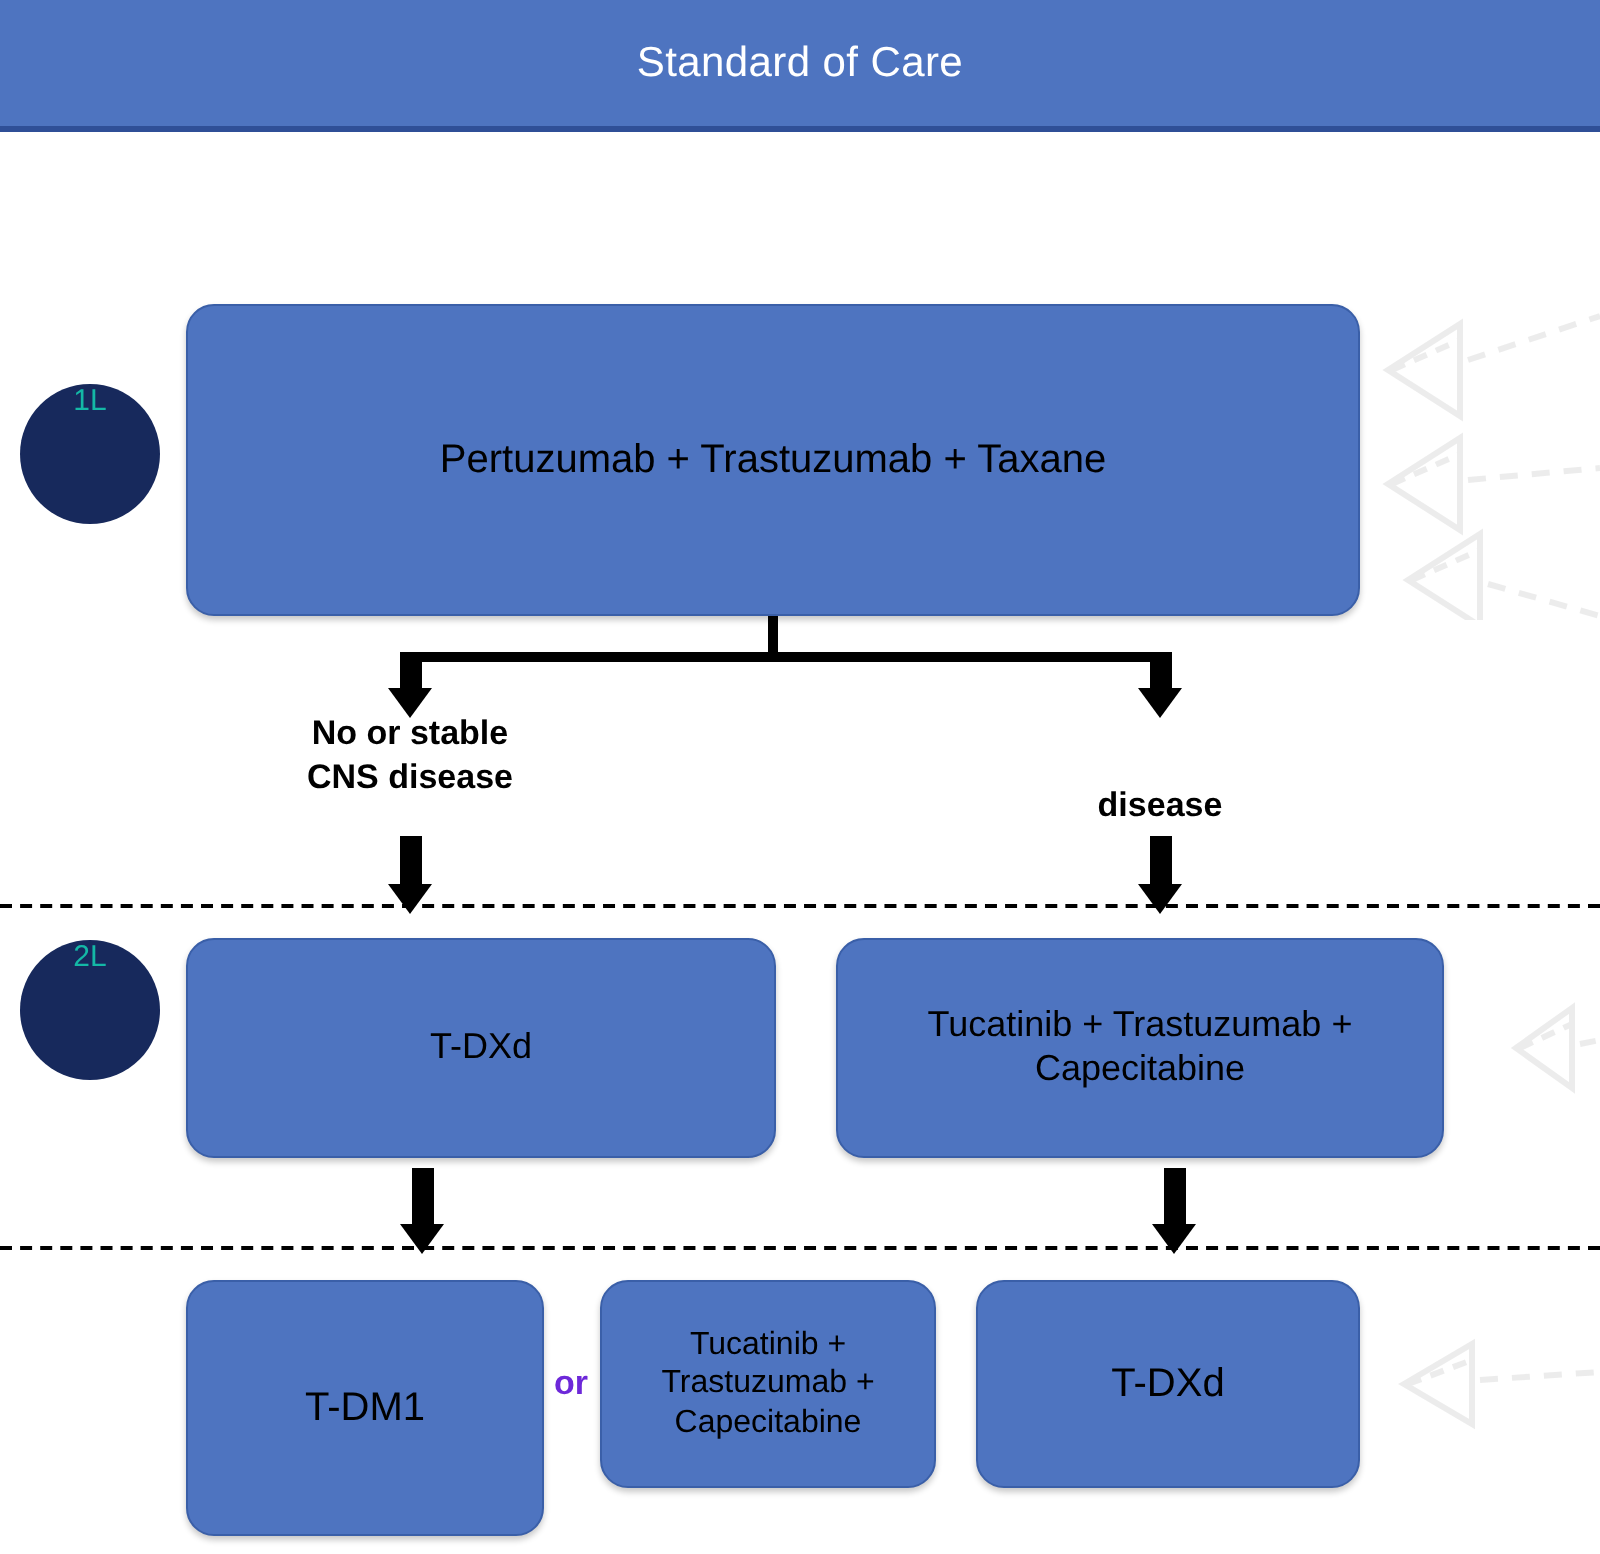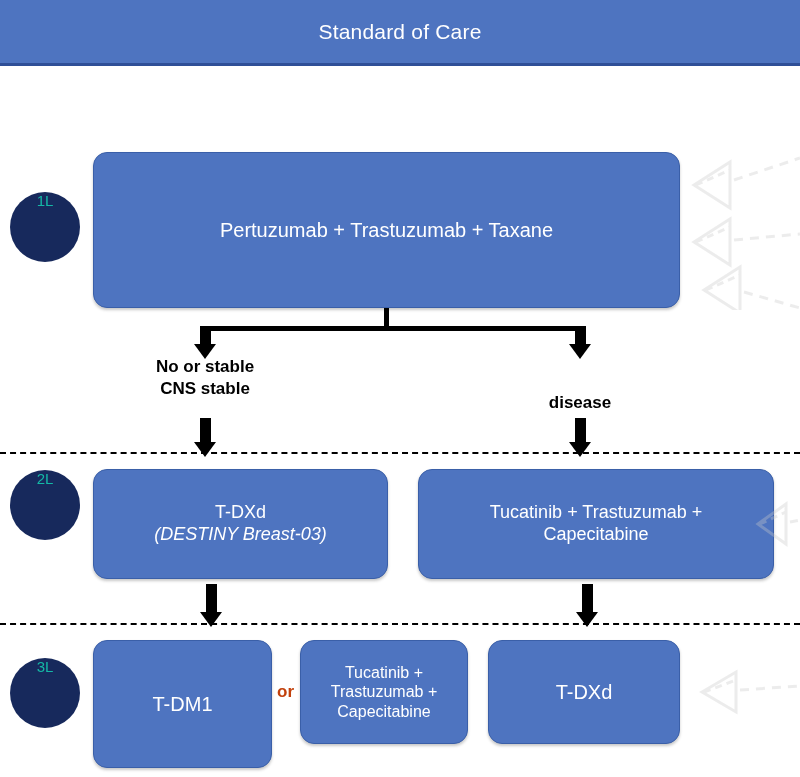--- a/index.html
+++ b/index.html
@@ -34,21 +34,21 @@
 
   
   .tbox{
     position:absolute;
     background:#4E74C0;
     border:1px solid #3A5FA8;
     border-radius:14px;
     box-shadow:0 2px 3px rgba(0,0,0,.22);
     display:flex;flex-direction:column;
     align-items:center;justify-content:center;
-    color:#ffffff;
+    color:#000000;
     text-align:center;
     box-sizing:border-box;
     padding:4px 8px;
   }
   .tbox .ln{display:block;line-height:1.22;white-space:nowrap;}
   .tbox .ital{font-style:italic;}
 
   .fs-lg .ln{font-size:20px;}
   .fs-md .ln{font-size:18px;}
   .fs-sm .ln{font-size:16px;white-space:nowrap;}
@@ -72,21 +72,21 @@
   }
 
   
   .divider{
     position:absolute;left:0;width:800px;height:0;
     border-top:2px dashed #000000;
   }
 
   
   .or-label{
-    position:absolute;font-size:17px;font-weight:bold;color:#c2410c;
+    position:absolute;font-size:17px;font-weight:bold;color:#6d28d9;
   }
 
   
   .deco{position:absolute;opacity:.34;}
 </style>
 </head>
 <body>
 
 <div id="canvas">
 
@@ -118,21 +118,21 @@
 
   <div class="vline" style="left:384px;top:308px;height:22px;"></div>
   <div class="hline" style="left:206px;top:326px;width:380px;"></div>
   <div class="thickstem" style="left:200px;top:326px;height:20px;"></div>
   <div class="arrowhead" style="left:194px;top:344px;"></div>
   <div class="thickstem" style="left:575px;top:326px;height:20px;"></div>
   <div class="arrowhead" style="left:569px;top:344px;"></div>
 
   <div class="branch-label" style="left:110px;top:356px;width:190px;">
     <span>No or stable</span><br>
-    <span>CNS stable</span>
+    <span>CNS disease</span>
   </div>
 
   <div class="branch-label" style="left:485px;top:370px;width:190px;">
     <br>
     <span>disease</span>
   </div>
 
   <div class="thickstem" style="left:200px;top:418px;height:26px;"></div>
   <div class="arrowhead" style="left:194px;top:442px;"></div>
   <div class="thickstem" style="left:575px;top:418px;height:26px;"></div>
@@ -141,24 +141,23 @@
   <svg class="divider" style="top:452px;" width="800" height="4">
     <line x1="0" y1="2" x2="800" y2="2" stroke="#000000" stroke-width="2" stroke-dasharray="10 4 2 4"></line>
   </svg>
 
   <div class="line-circle" style="left:10px;top:470px;">
     <span>2L</span>
   </div>
 
   <div class="tbox fs-md" style="left:93px;top:469px;width:295px;height:110px;">
     <span class="ln">T-DXd</span>
-    <span class="ln ital">(DESTINY Breast-03)</span>
-  </div>
-
-  <div class="tbox fs-md" style="left:418px;top:469px;width:356px;height:110px;">
+  </div>
+
+  <div class="tbox fs-md" style="left:418px;top:469px;width:304px;height:110px;">
     <span class="ln">Tucatinib + Trastuzumab +</span>
     <span class="ln">Capecitabine</span>
   </div>
 
   <svg class="deco" style="left:752px;top:490px;" width="48" height="70">
     <g fill="none" stroke="#C9C9C9" stroke-width="3">
       <polygon points="6,34 34,14 34,54"></polygon>
       <line x1="8" y1="34" x2="34" y2="22" stroke-dasharray="7 5"></line>
       <line x1="38" y1="32" x2="48" y2="30" stroke-dasharray="8 6"></line>
     </g>
@@ -166,23 +165,20 @@
 
   <div class="thickstem" style="left:206px;top:584px;height:30px;"></div>
   <div class="arrowhead" style="left:200px;top:612px;"></div>
   <div class="thickstem" style="left:582px;top:584px;height:30px;"></div>
   <div class="arrowhead" style="left:576px;top:612px;"></div>
 
   <svg class="divider" style="top:623px;" width="800" height="4">
     <line x1="0" y1="2" x2="800" y2="2" stroke="#000000" stroke-width="2" stroke-dasharray="10 4 2 4"></line>
   </svg>
 
-  <div class="line-circle" style="left:10px;top:658px;">
-    <span>3L</span>
-  </div>
 
   <div class="tbox fs-lg" style="left:93px;top:640px;width:179px;height:128px;">
     <span class="ln">T-DM1</span>
   </div>
 
   <div class="or-label" style="left:277px;top:682px;">or</div>
 
   <div class="tbox fs-sm" style="left:300px;top:640px;width:168px;height:104px;">
     <span class="ln">Tucatinib +</span>
     <span class="ln">Trastuzumab +</span>

